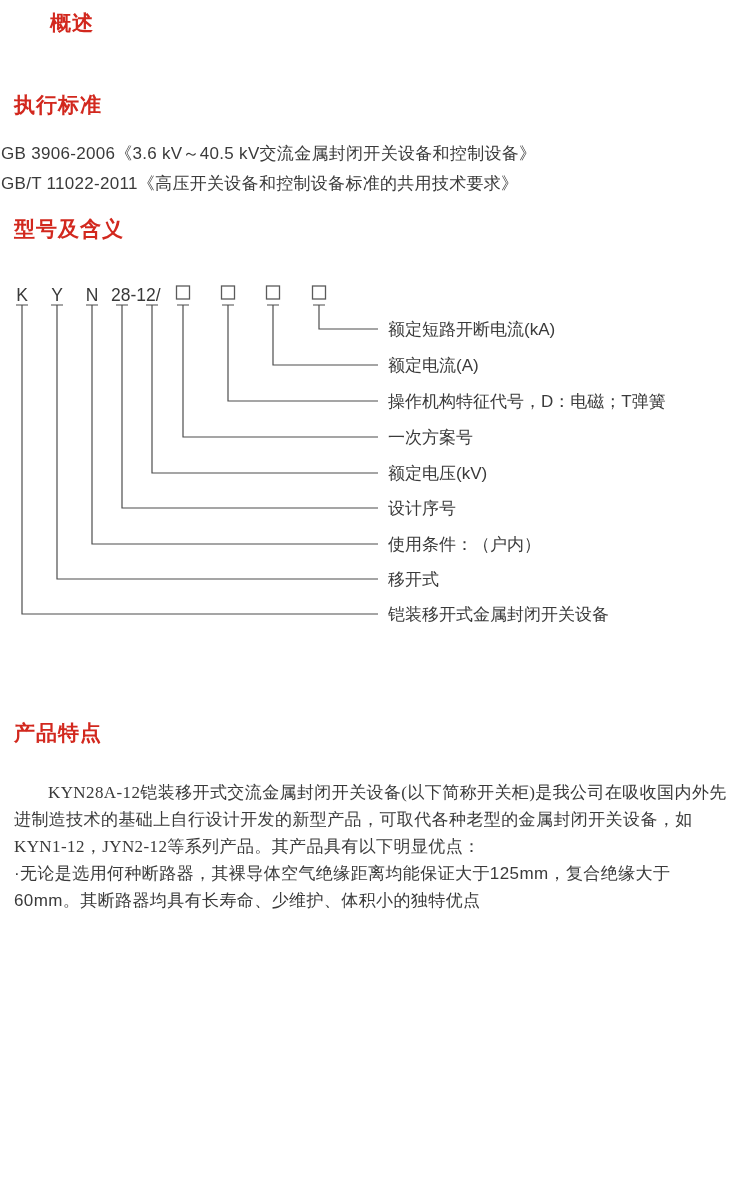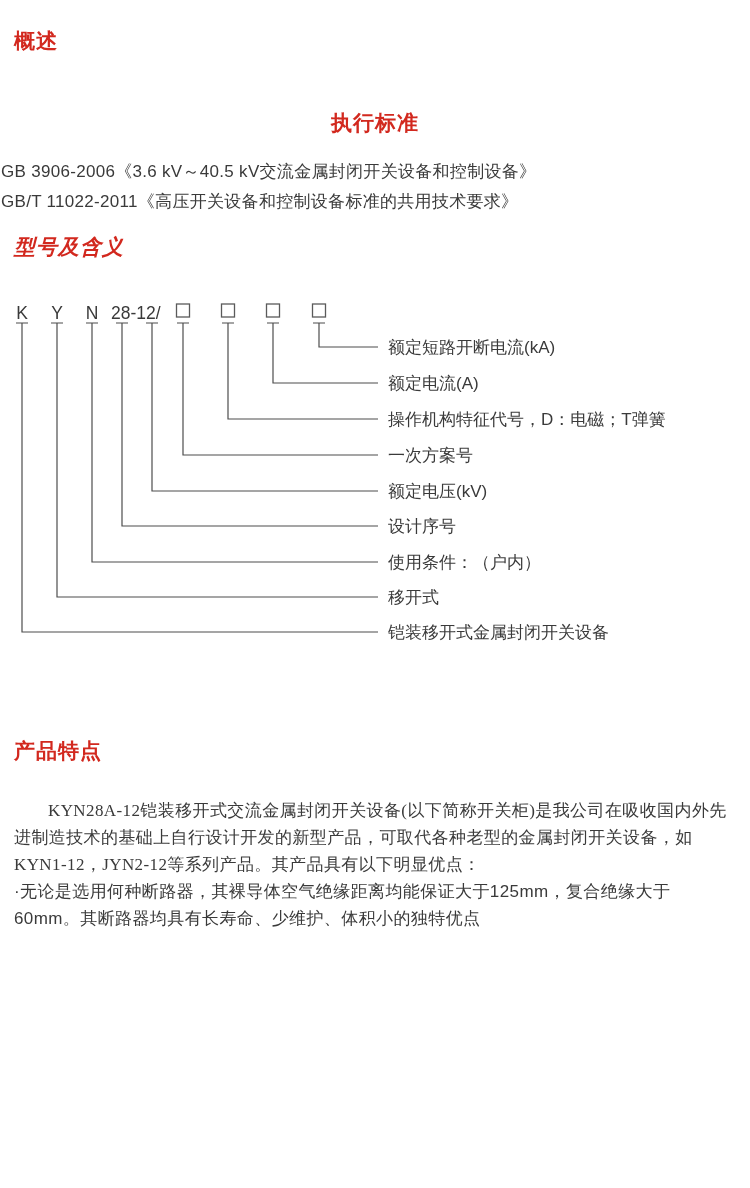--- a/index.html
+++ b/index.html
@@ -14,23 +14,23 @@
   }
   .heading {
     margin: 0;
     padding: 0 14px;
     font-size: 21px;
     line-height: 25px;
     font-weight: bold;
     color: #d2281e;
     letter-spacing: 1px;
   }
-  .h-overview  { padding-top: 28px; }
-  .h-standards { margin-top: 57px; text-align: center; }
-  .h-model     { margin-top: 17px; font-style: italic; }
+  .h-overview  { padding-top: 10px; margin-left: 36px; }
+  .h-standards { margin-top: 57px; }
+  .h-model     { margin-top: 17px; }
   .h-features  { margin-top: 84px; }
 
   .body {
     margin: 0;
     padding: 0 14px;
     font-size: 17px;
     line-height: 27px;
     letter-spacing: 0.4px;
     color: #3a3a3a;
   }

